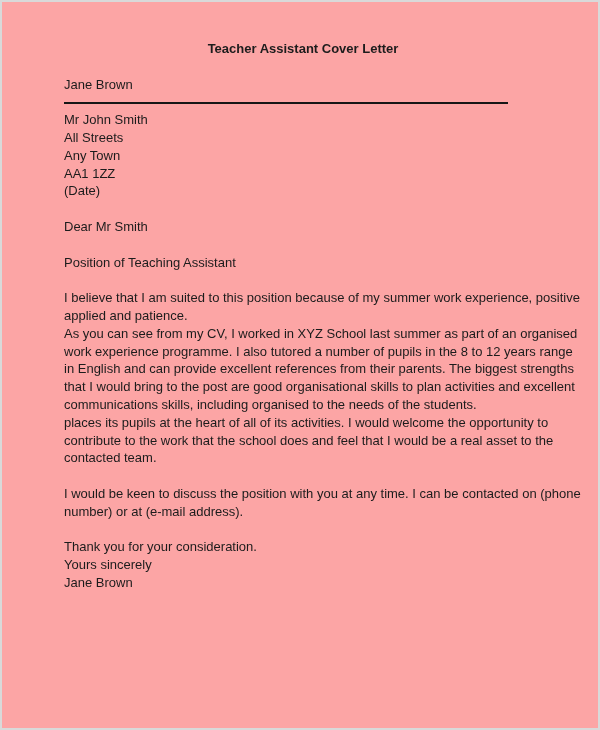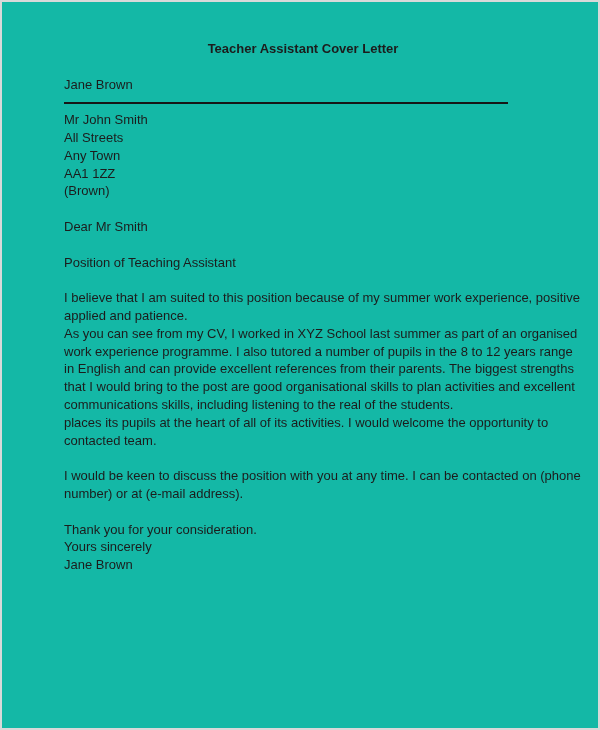--- a/index.html
+++ b/index.html
@@ -5,21 +5,21 @@
   html, body {
     margin: 0;
     padding: 0;
     background: #ffffff;
   }
   .page {
     position: relative;
     width: 600px;
     height: 730px;
     box-sizing: border-box;
-    background: #14b8a6;
+    background: #fca5a5;
     border: 2px solid #d9d9d9;
     font-family: "Liberation Sans", sans-serif;
     color: #1c1c1c;
     overflow: hidden;
   }
   .content {
     position: absolute;
     top: 38px;
     left: 62px;
     right: 56px;
@@ -58,40 +58,41 @@
     <div class="ln">Jane Brown</div>
 
     <div class="ln rule-line">
       <span class="rule"></span>
     </div>
 
     <div class="ln">Mr John Smith</div>
     <div class="ln">All Streets</div>
     <div class="ln">Any Town</div>
     <div class="ln">AA1 1ZZ</div>
-    <div class="ln">(Brown)</div>
+    <div class="ln">(Date)</div>
     <div class="ln"></div>
 
     <div class="ln">Dear Mr Smith</div>
     <div class="ln"></div>
 
     <div class="ln">Position of Teaching Assistant</div>
     <div class="ln"></div>
 
 
     <div class="ln">I believe that I am suited to this position because of my summer work experience, positive</div>
     <div class="ln">applied and patience.</div>
 
     <div class="ln">As you can see from my CV, I worked in XYZ School last summer as part of an organised</div>
     <div class="ln">work experience programme. I also tutored a number of pupils in the 8 to 12 years range</div>
     <div class="ln">in English and can provide excellent references from their parents. The biggest strengths</div>
     <div class="ln">that I would bring to the post are good organisational skills to plan activities and excellent</div>
-    <div class="ln">communications skills, including listening to the real of the students.</div>
+    <div class="ln">communications skills, including organised to the needs of the students.</div>
 
     <div class="ln">places its pupils at the heart of all of its activities. I would welcome the opportunity to</div>
+    <div class="ln">contribute to the work that the school does and feel that I would be a real asset to the</div>
     <div class="ln">contacted team.</div>
     <div class="ln"></div>
 
     <div class="ln">I would be keen to discuss the position with you at any time. I can be contacted on (phone</div>
     <div class="ln">number) or at (e-mail address).</div>
     <div class="ln"></div>
 
     <div class="ln">Thank you for your consideration.</div>
     <div class="ln">Yours sincerely</div>
     <div class="ln">Jane Brown</div>

